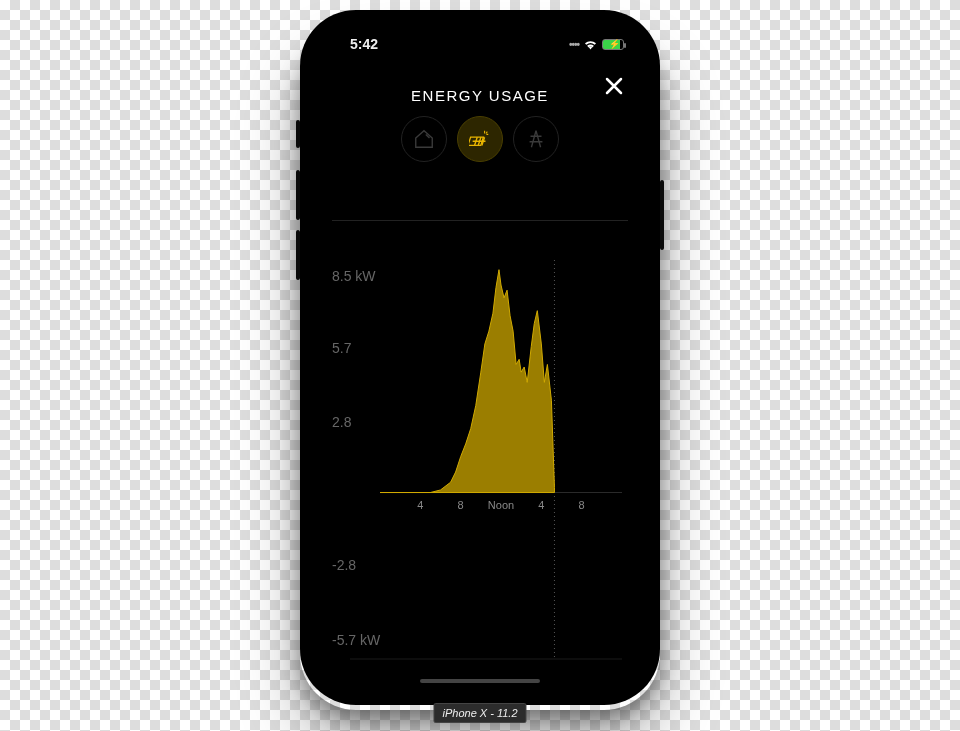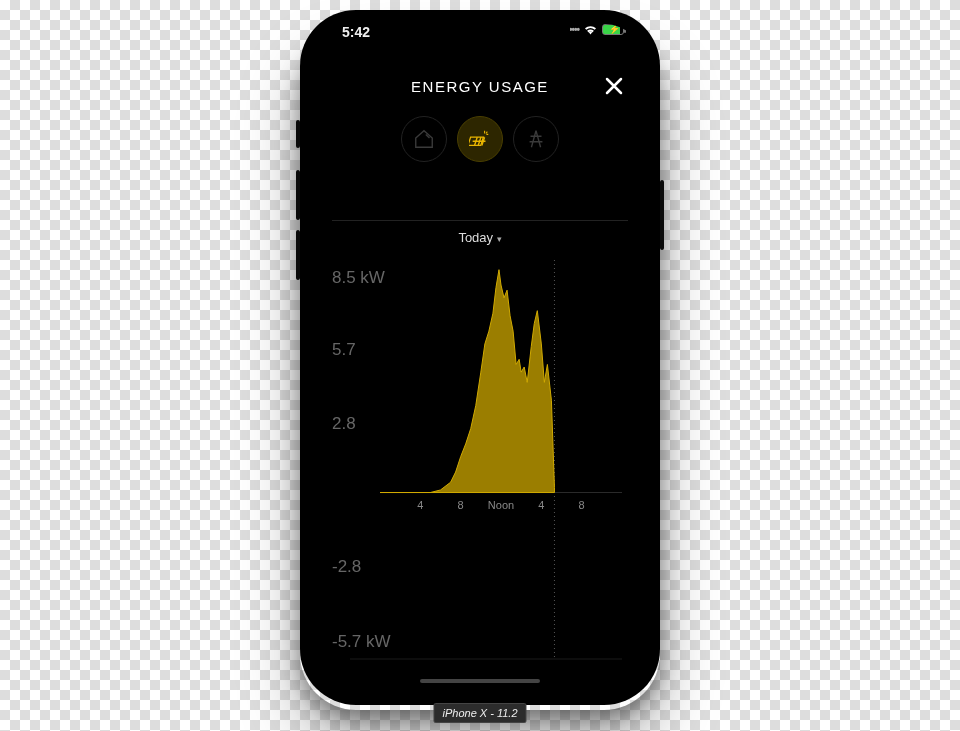--- a/index.html
+++ b/index.html
@@ -54,23 +54,23 @@
     position: absolute;
     left: 50%; top: 0;
     transform: translateX(-50%);
     width: 180px; height: 26px;
     background: #000;
     border-bottom-left-radius: 16px;
     border-bottom-right-radius: 16px;
     z-index: 5;
   }
   .statusbar {
-    position: absolute; top: 0; left: 0; right: 0;
+    position: absolute; top: 0; left: 8px; right: 0;
     height: 40px;
-    display: flex; justify-content: space-between; align-items: flex-start;
+    display: flex; justify-content: space-between; align-items: center;
     padding: 0 22px 0 28px;
     font-size: 14px; font-weight: 600;
     z-index: 4;
   }
   .status-right { display: flex; align-items: center; gap: 4px; }
   .dots { font-size: 10px; letter-spacing: -1px; color:#aaa; }
   .wifi-icon { width: 15px; height: 11px; }
   .battery-icon {
     display:flex; align-items:center; gap:2px;
   }
@@ -84,21 +84,21 @@
     content:''; position:absolute; right:-3px; top:3px;
     width:2px; height:5px; background:#777; border-radius:1px;
   }
   .battery-body .bolt {
     position:absolute; left:6px; top:-1px; font-size:9px; color:#000;
   }
 
   .header {
     position: absolute; top: 44px; left: 0; right: 0;
     height: 36px;
-    display:flex; align-items:center; justify-content:center;
+    display:flex; align-items:flex-end; justify-content:center;
   }
   .header-title {
     font-size: 15px; font-weight: 400; letter-spacing: 1.5px; color:#fff;
   }
   .close-btn {
     position:absolute; right:20px; top:6px;
     width:24px; height:24px;
   }
   .close-btn svg { width:100%; height:100%; }
 
@@ -134,21 +134,21 @@
   }
   .period-row .chev { font-size: 9px; margin-left:4px; color:#aaa; }
 
   .chart {
     position:absolute; top: 232px; left:18px; right:18px; bottom: 26px;
   }
   .chart svg { width:100%; height:100%; }
 
   .ylabel {
     position:absolute; left:0;
-    font-size: 17px; color:#666;
+    font-size: 14px; color:#666;
   }
   .xlabel {
     position:absolute;
     font-size: 11px; color:#888;
     transform: translateX(-50%);
   }
 
   .home-indicator {
     position:absolute; bottom:8px; left:50%; transform:translateX(-50%);
     width: 120px; height:4px; background:#444; border-radius:3px;
@@ -229,23 +229,20 @@
           <g stroke="#3a3a3a" stroke-width="1.5" fill="none">
             <path d="M12 3 L7 21 M12 3 L17 21 M6 9 H18 M5 15 H19"></path>
           </g>
         </svg>
       </div>
     </div>
 
 
     <div class="sep a"></div>
 
-    <div class="period-row">
-      <span>Today</span><span class="chev">▾</span>
-    </div>
 
     <div class="chart"><svg viewBox="0 0 296 409">
           <line x1="48" x2="290" y1="236.51612903225805" y2="236.51612903225805" stroke="#2b2b2b" stroke-width="1"></line>
           <line x1="18" x2="290" y1="403" y2="403" stroke="#1a1a1a"></line>
           <line x1="222.44166666666666" x2="222.44166666666666" y1="4" y2="403" stroke="#555" stroke-width="1" stroke-dasharray="1 3"></line>
           <path d="M 48 236.51612903225805 L 48 236.51612903225805 L 98.41666666666667 236.51612903225805 L 108.5 233.95483870967743 L 118.58333333333334 226.27096774193546 L 123.625 216.0258064516129 L 128.66666666666666 200.65806451612903 L 133.70833333333334 187.8516129032258 L 138.75 172.48387096774192 L 143.79166666666666 149.4322580645161 L 148.83333333333334 116.13548387096776 L 152.86666666666667 87.96129032258064 L 156.9 75.15483870967742 L 160.93333333333334 57.225806451612904 L 163.95833333333334 31.612903225806473 L 166.98333333333335 13.683870967741955 L 169 29.05161290322582 L 172.02500000000003 41.85806451612903 L 175.05 34.17419354838708 L 178.075 59.78709677419355 L 181.1 75.15483870967742 L 184.125 108.45161290322581 L 187.15 103.32903225806454 L 189.16666666666669 116.13548387096776 L 192.19166666666666 111.01290322580645 L 195.21666666666664 126.38064516129032 L 199.25 90.52258064516133 L 202.275 67.47096774193551 L 205.3 54.66451612903225 L 209.33333333333331 87.96129032258064 L 212.35833333333335 126.38064516129032 L 215.38333333333335 108.45161290322581 L 219.41666666666669 144.30967741935484 L 222.44166666666666 231.39354838709679 L 222.44166666666666 236.51612903225805 Z" fill="#9b7e00" stroke="#d1aa00" stroke-width="1"></path>
         </svg><div class="ylabel" style="top: 375.51px;">-5.7 kW</div><div class="ylabel" style="top: 301.232px;">-2.8</div><div class="ylabel" style="top: 157.8px;">2.8</div><div class="ylabel" style="top: 83.5226px;">5.7</div><div class="ylabel" style="top: 11.8065px;">8.5 kW</div><div class="xlabel" style="left: 88.3333px; top: 242.516px;">4</div><div class="xlabel" style="left: 128.667px; top: 242.516px;">8</div><div class="xlabel" style="left: 169px; top: 242.516px;">Noon</div><div class="xlabel" style="left: 209.333px; top: 242.516px;">4</div><div class="xlabel" style="left: 249.667px; top: 242.516px;">8</div></div>
 
     <div class="home-indicator"></div>
   </div>

